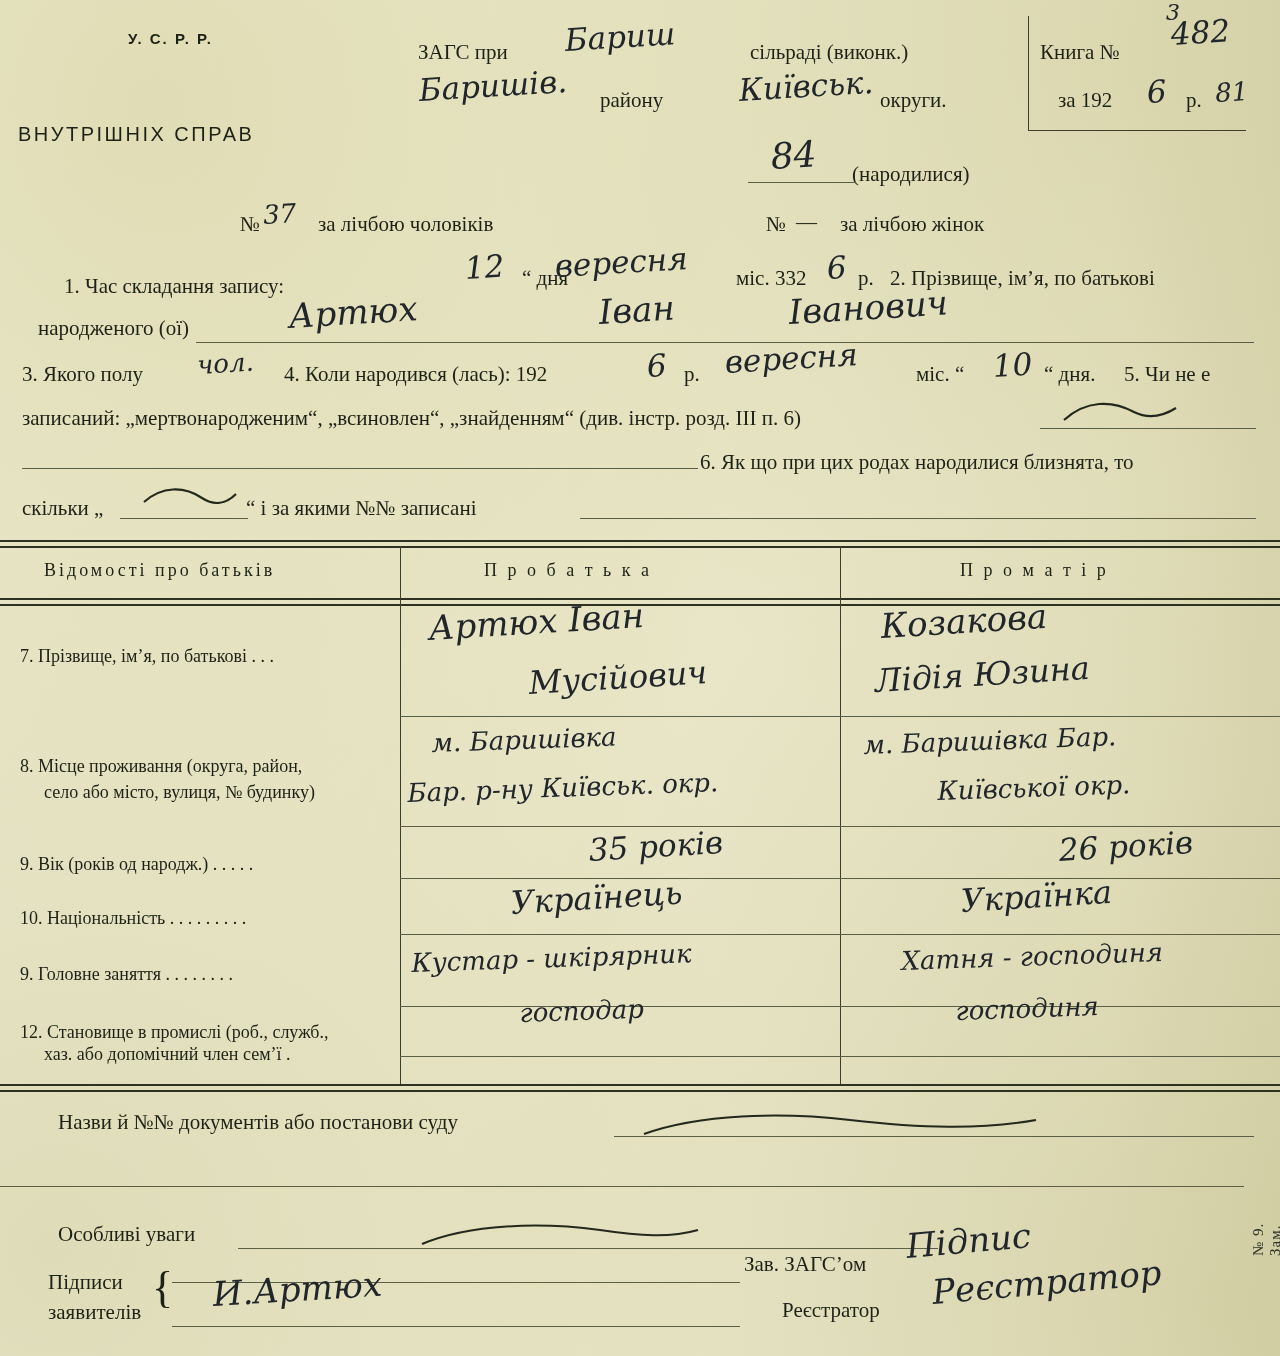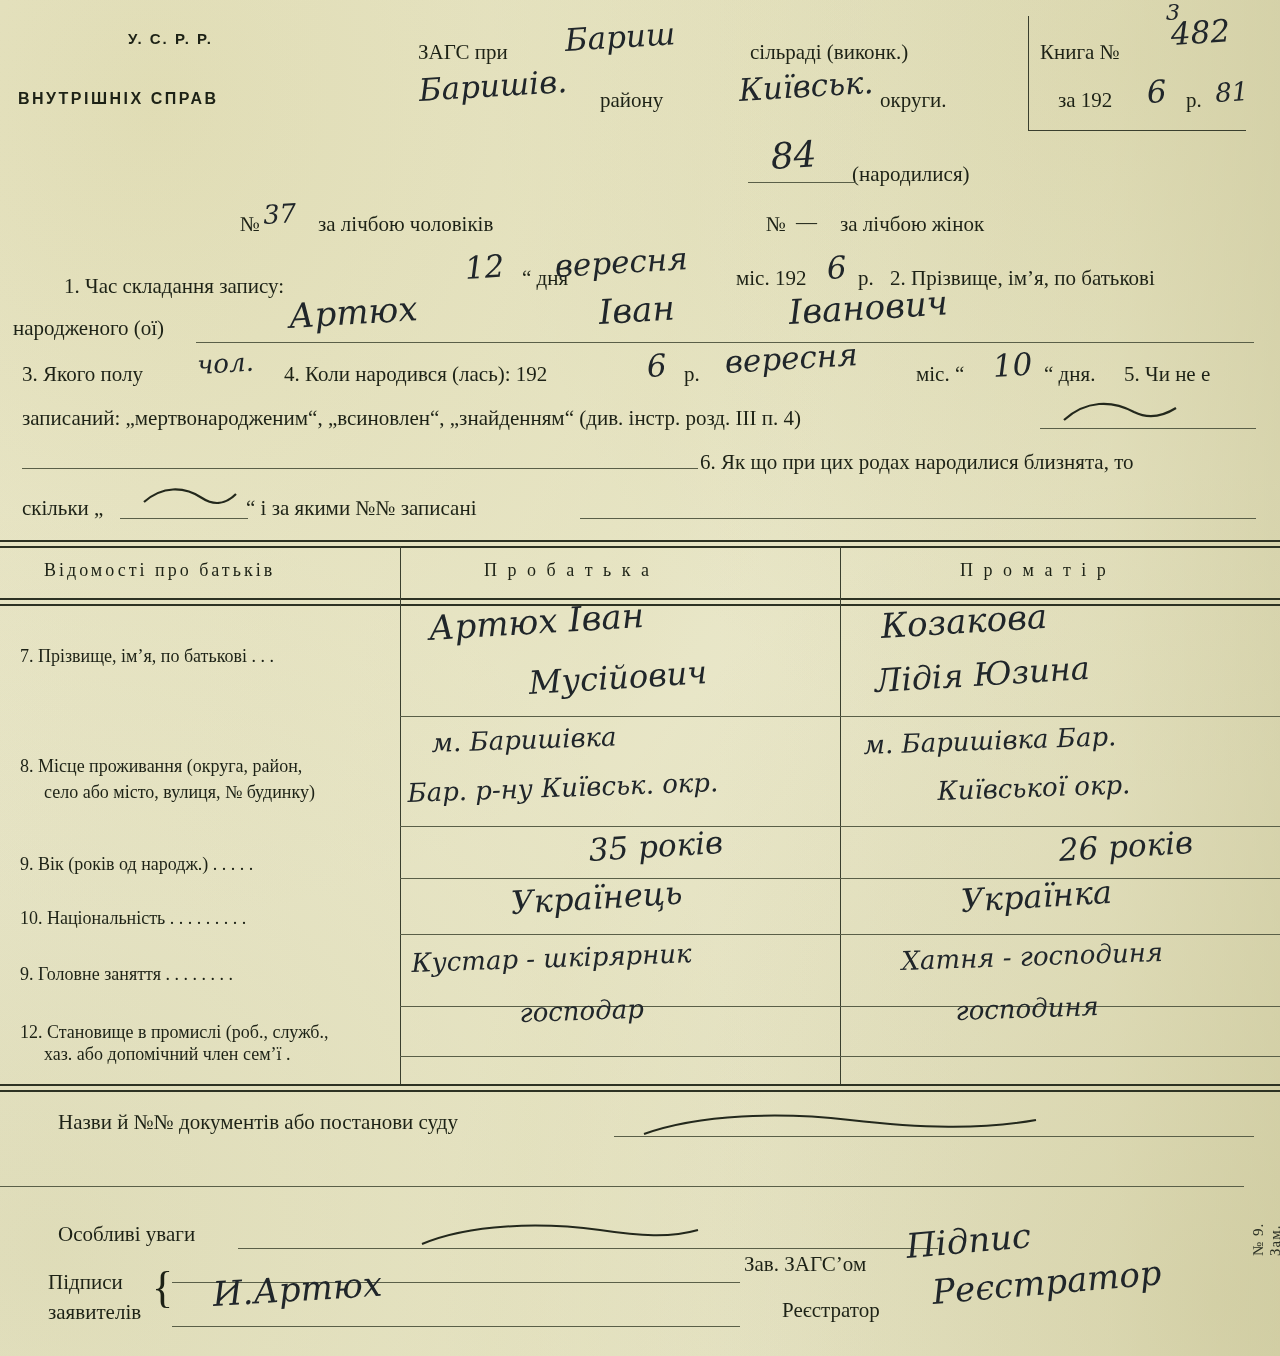--- a/index.html
+++ b/index.html
@@ -49,23 +49,24 @@
     font-size: 15px;
   }
   .hdr-big {
     font-family: "Liberation Sans", sans-serif;
     font-weight: bold;
     letter-spacing: 1.5px;
     font-size: 22px;
   }
   .hdr-mid {
     font-family: "Liberation Sans", sans-serif;
-    font-weight: bold;
+    font-weight: normal;
     letter-spacing: 2.5px;
-    font-size: 16px;
+    font-size: 20px;
+    margin-top: 33px;
   }
   .printed {
     font-family: "Liberation Serif", serif;
     font-size: 21px;
   }
   .printed-sm {
     font-family: "Liberation Serif", serif;
     font-size: 18px;
   }
   .title {
@@ -162,43 +163,43 @@
   <div class="t printed" style="left:318px; top:212px;">за лічбою чоловіків</div>
 
   <div class="t printed" style="left:766px; top:212px;">№</div>
   <div class="t printed" style="left:796px; top:210px;">—</div>
   <div class="t printed" style="left:840px; top:212px;">за лічбою жінок</div>
 
   <div class="t printed" style="left:64px; top:266px;margin-top:8px;">1. Час складання запису:</div>
   <div class="hw hw-lg tilt" style="left:466px; top:250px;">12</div>
   <div class="t printed" style="left:522px; top:266px;">“ дня</div>
   <div class="hw hw-lg tilt" style="left:556px; top:248px;">вересня</div>
-  <div class="t printed" style="left:736px; top:266px;">міс. 192</div>
+  <div class="t printed" style="left:736px; top:266px;">міс. 332</div>
   <div class="hw hw-lg tilt" style="left:828px; top:250px;">6</div>
   <div class="t printed" style="left:858px; top:266px;">р.</div>
   <div class="t printed" style="left:890px; top:266px;">2. Прізвище, ім’я, по батькові</div>
 
-  <div class="t printed" style="left:13px; top:316px;">народженого (ої)</div>
+  <div class="t printed" style="left:38px; top:316px;">народженого (ої)</div>
   <div class="rule thin" style="left:196px; top:342px; width:1058px;"></div>
   <div class="hw hw-lg tilt" style="left:290px; top:296px; font-size:34px;">Артюх</div>
   <div class="hw hw-lg tilt" style="left:600px; top:292px; font-size:34px;">Іван</div>
   <div class="hw hw-lg tilt" style="left:790px; top:292px; font-size:34px;">Іванович</div>
 
   <div class="t printed" style="left:22px; top:362px;">3. Якого полу</div>
   <div class="hw hw-md tilt" style="left:198px; top:350px;">чол.</div>
   <div class="t printed" style="left:284px; top:362px;">4. Коли народився (лась): 192</div>
   <div class="hw hw-lg tilt" style="left:648px; top:348px;">6</div>
   <div class="t printed" style="left:684px; top:362px;">р.</div>
   <div class="hw hw-lg tilt" style="left:726px; top:344px;">вересня</div>
   <div class="t printed" style="left:916px; top:362px;">міс. “</div>
   <div class="hw hw-lg tilt" style="left:994px; top:348px;">10</div>
   <div class="t printed" style="left:1044px; top:362px;">“ дня.</div>
   <div class="t printed" style="left:1124px; top:362px;">5. Чи не е</div>
 
-  <div class="t printed" style="left:22px; top:406px;">записаний:  „мертвонародженим“,  „всиновлен“,  „знайденням“  (див. інстр. розд. III п. 4)</div>
+  <div class="t printed" style="left:22px; top:406px;">записаний:  „мертвонародженим“,  „всиновлен“,  „знайденням“  (див. інстр. розд. III п. 6)</div>
   <div class="rule thin" style="left:1040px; top:428px; width:216px;"></div>
   <svg class="squiggle" style="left:1060px; top:398px;" width="120" height="30" viewBox="0 0 120 30">
     <path d="M4 22 C 26 2, 52 2, 74 14 C 86 20, 100 20, 116 10" stroke="#23281c" stroke-width="2.2" fill="none"></path>
   </svg>
 
   <div class="rule thin" style="left:22px; top:468px; width:676px;"></div>
   <div class="t printed" style="left:700px; top:450px;">6. Як що при цих родах народилися близнята, то</div>
 
   <div class="t printed" style="left:22px; top:496px;">скільки  „</div>
   <div class="t printed" style="left:246px; top:496px;">“  і за якими №№ записані</div>

